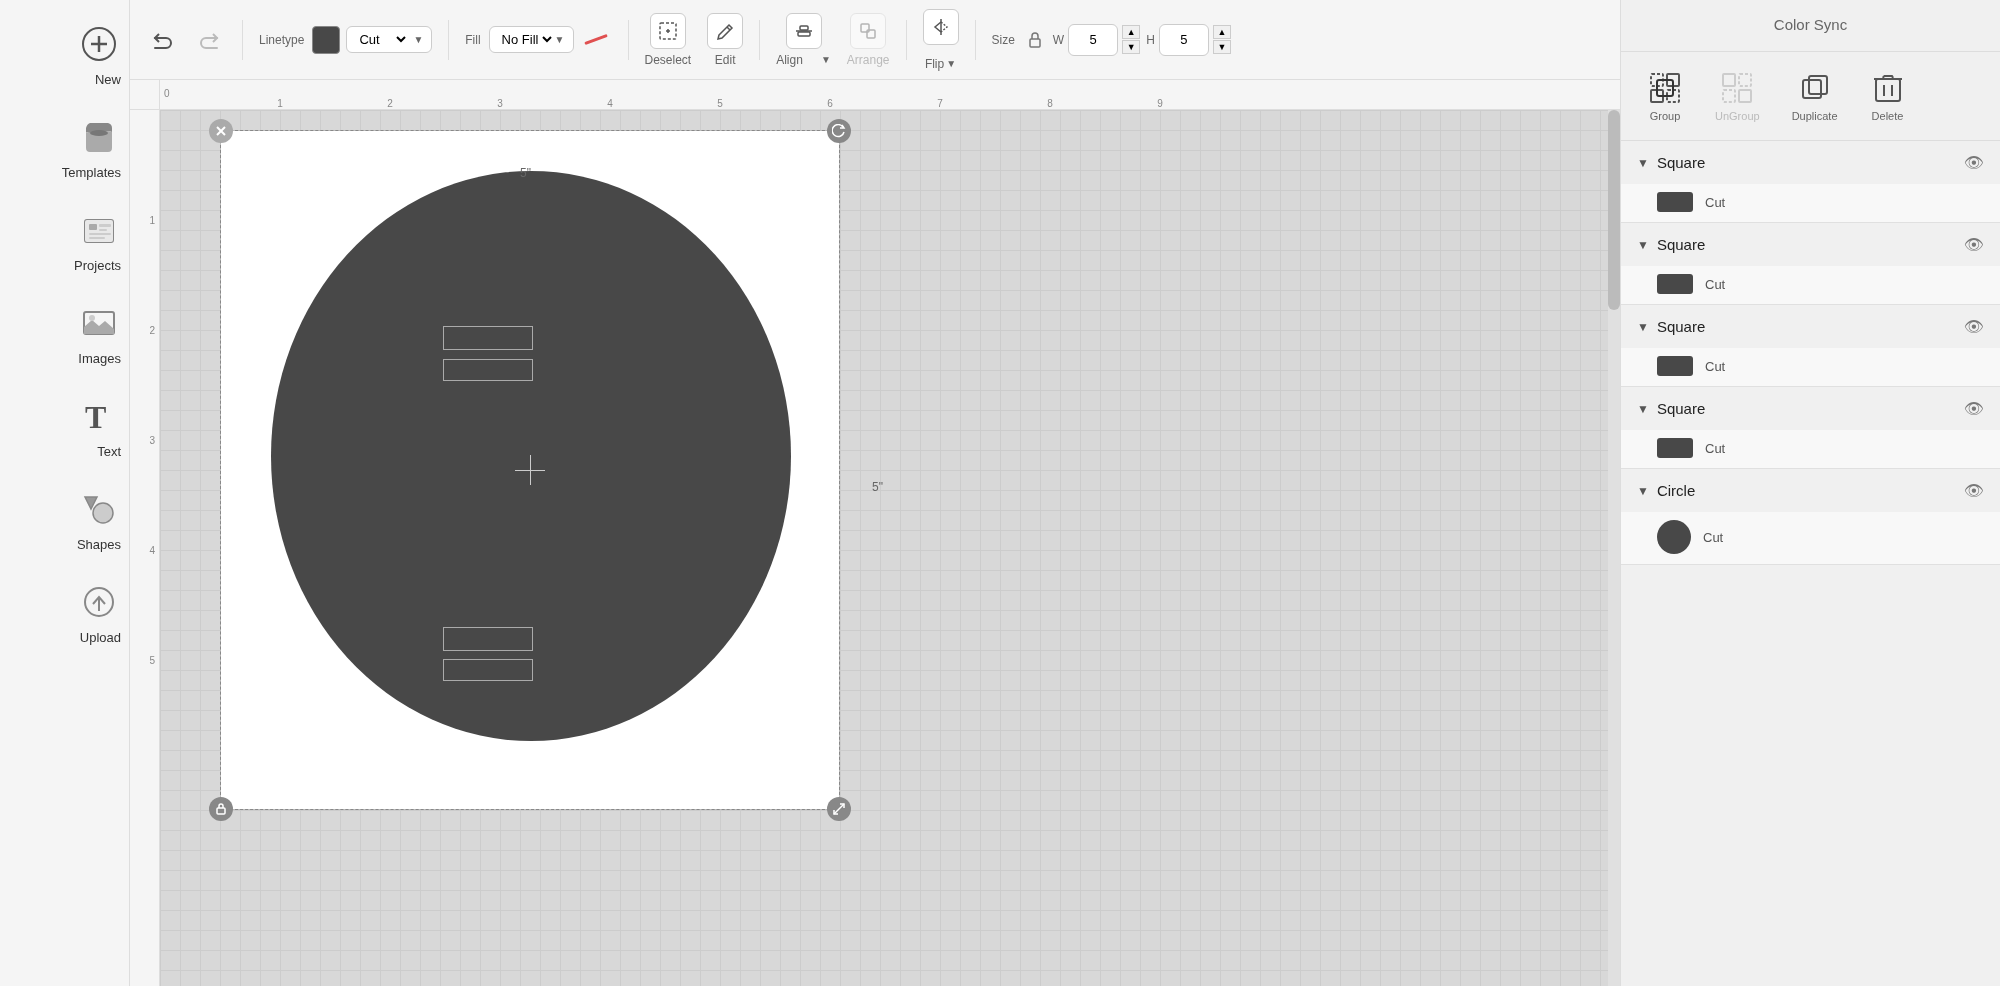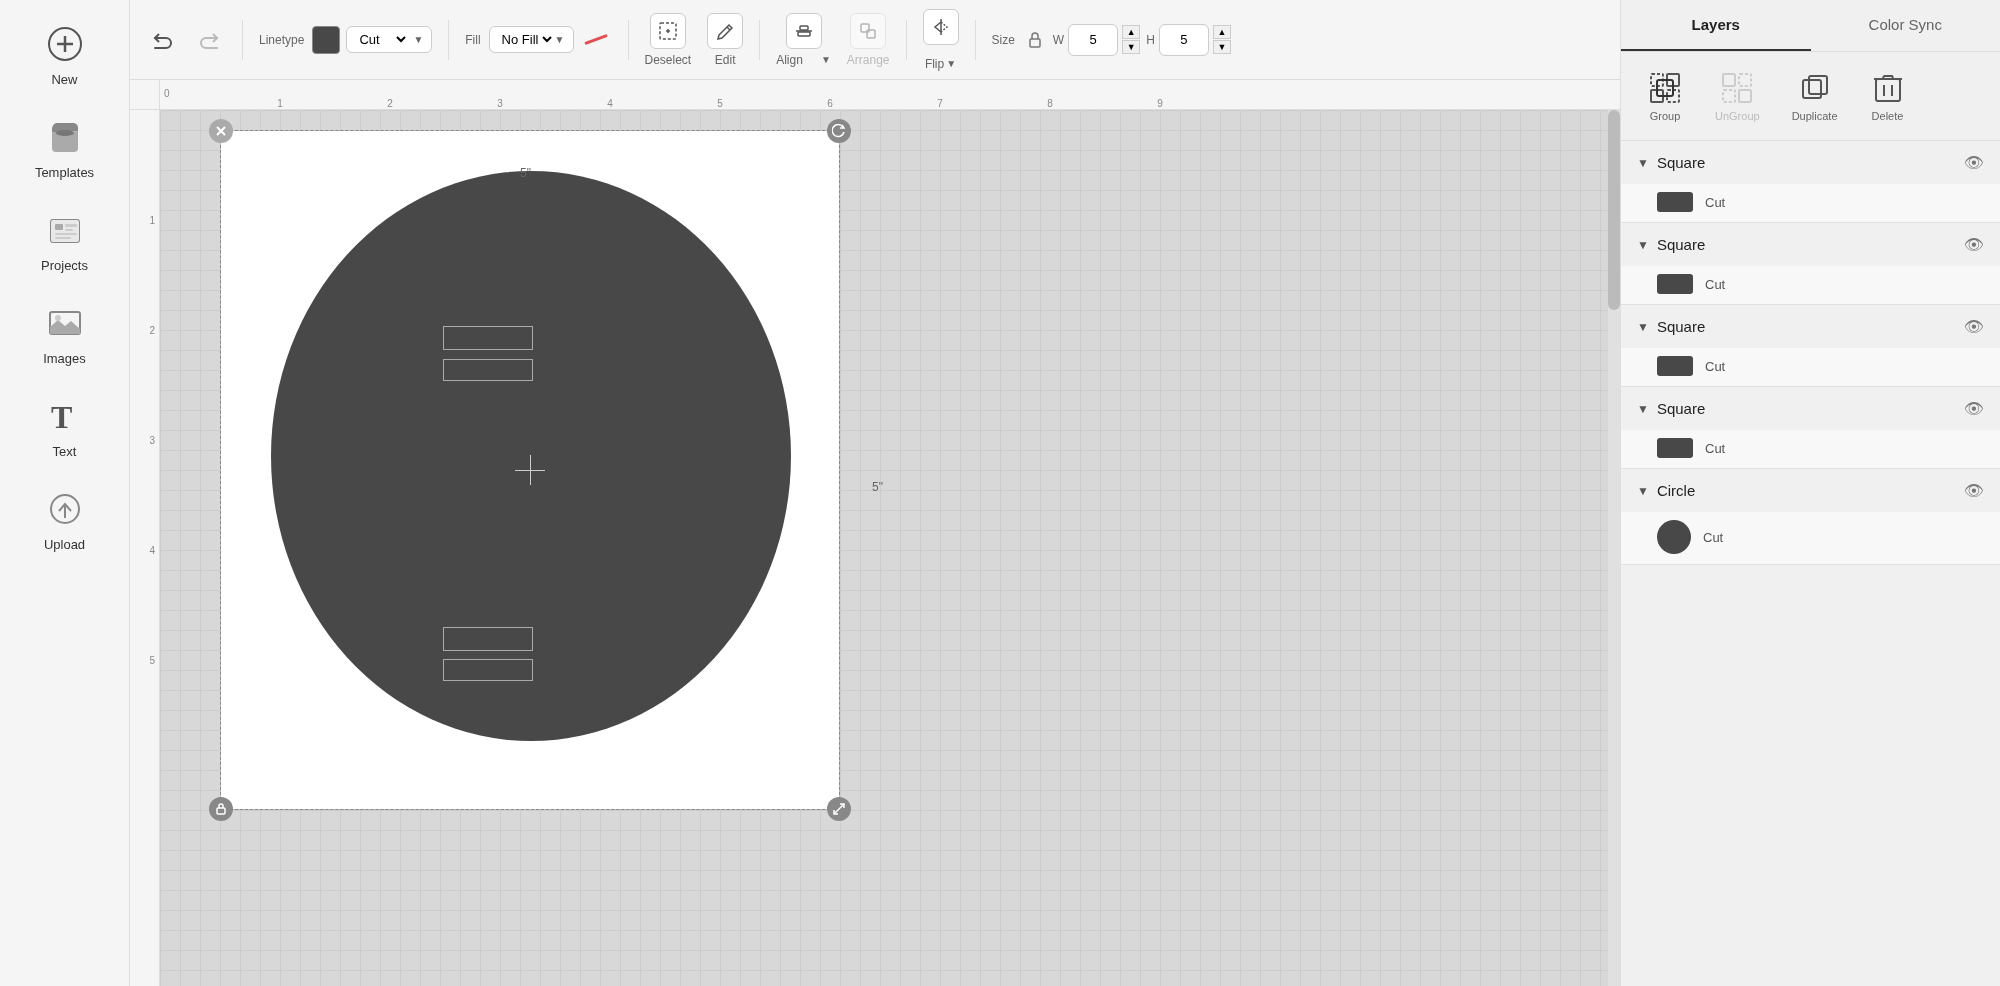--- a/index.html
+++ b/index.html
@@ -13,21 +13,21 @@
       display: flex;
       flex-direction: column;
       align-items: center;
       padding: 10px 0;
       gap: 4px;
       flex-shrink: 0;
     }
     .sidebar-item {
       display: flex;
       flex-direction: column;
-      align-items: center;
+      align-items: flex-end;
       padding: 12px 8px;
       width: 100%;
       cursor: pointer;
       border-radius: 6px;
       gap: 6px;
     }
     .sidebar-item .icon-area {
       width: 44px;
       height: 44px;
       display: flex;
@@ -512,20 +512,29 @@
 
   <div class="sidebar-item">
     <div class="icon-area">
       <svg width="36" height="36" viewBox="0 0 36 36">
         <text x="4" y="30" font-family="serif" font-size="32" font-weight="bold" fill="#555">T</text>
       </svg>
     </div>
     <span class="label">Text</span>
   </div>
 
+  <div class="sidebar-item">
+    <div class="icon-area">
+      <svg width="36" height="36" viewBox="0 0 36 36">
+        <circle cx="22" cy="22" r="10" fill="#ccc" stroke="#888" stroke-width="1.5"></circle>
+        <polygon points="4,6 16,6 10,18" fill="#999" stroke="#888" stroke-width="1.5"></polygon>
+      </svg>
+    </div>
+    <span class="label">Shapes</span>
+  </div>
 
   <div class="sidebar-item">
     <div class="icon-area">
       <svg width="36" height="36" viewBox="0 0 36 36">
         <circle cx="18" cy="18" r="14" fill="none" stroke="#888" stroke-width="2"></circle>
         <polyline points="12,20 18,13 24,20" fill="none" stroke="#888" stroke-width="2"></polyline>
         <line x1="18" y1="13" x2="18" y2="27" stroke="#888" stroke-width="2"></line>
       </svg>
     </div>
     <span class="label">Upload</span>
@@ -781,21 +790,20 @@
 
     </div>
 
   </div>
 
 </div>
 
 <div class="right-panel">
 
   <div class="panel-tabs">
-    <div class="panel-tab active">Layers</div>
     <div class="panel-tab">Color Sync</div>
   </div>
 
   <div class="panel-actions">
 
     <button class="panel-action-btn">
       <div class="icon-box">
         <svg width="32" height="32" viewBox="0 0 32 32" fill="none" stroke="#555" stroke-width="2">
           <rect x="2" y="2" width="12" height="12" rx="1" stroke-dasharray="3,2"></rect>
           <rect x="18" y="2" width="12" height="12" rx="1"></rect>

